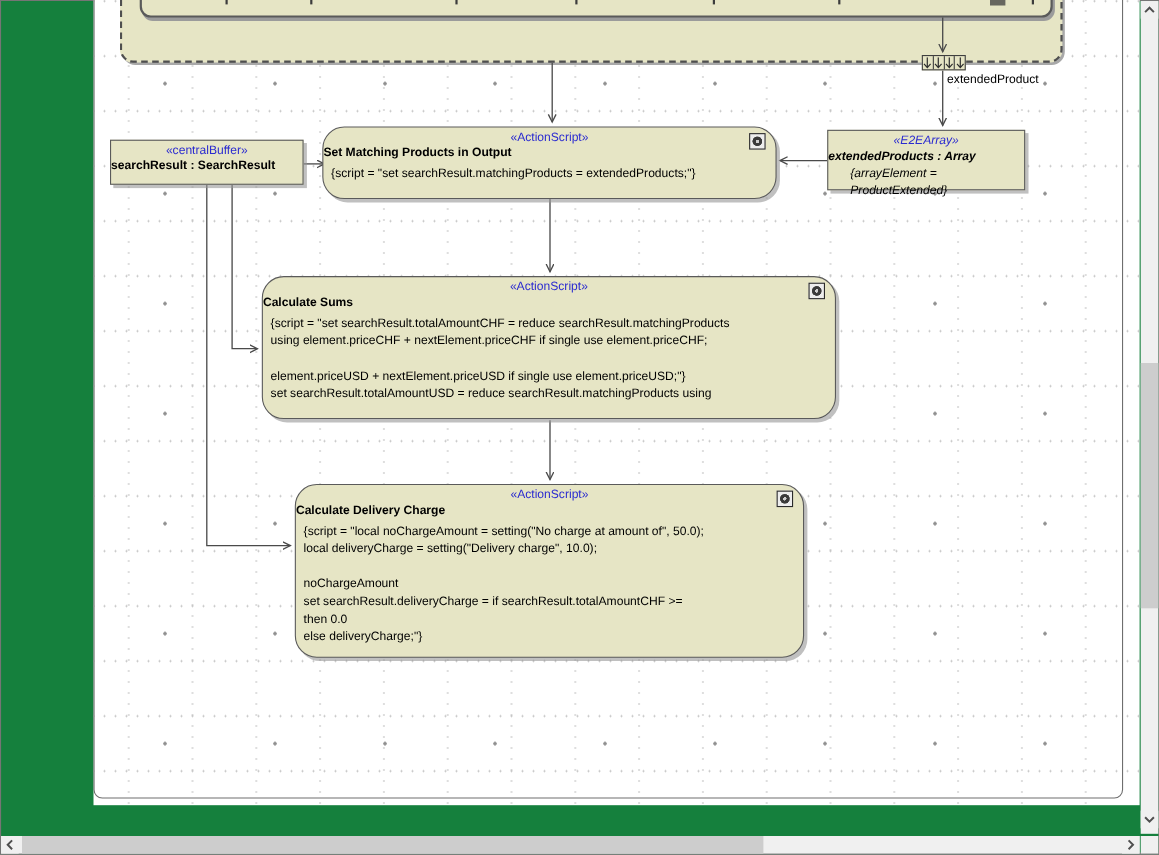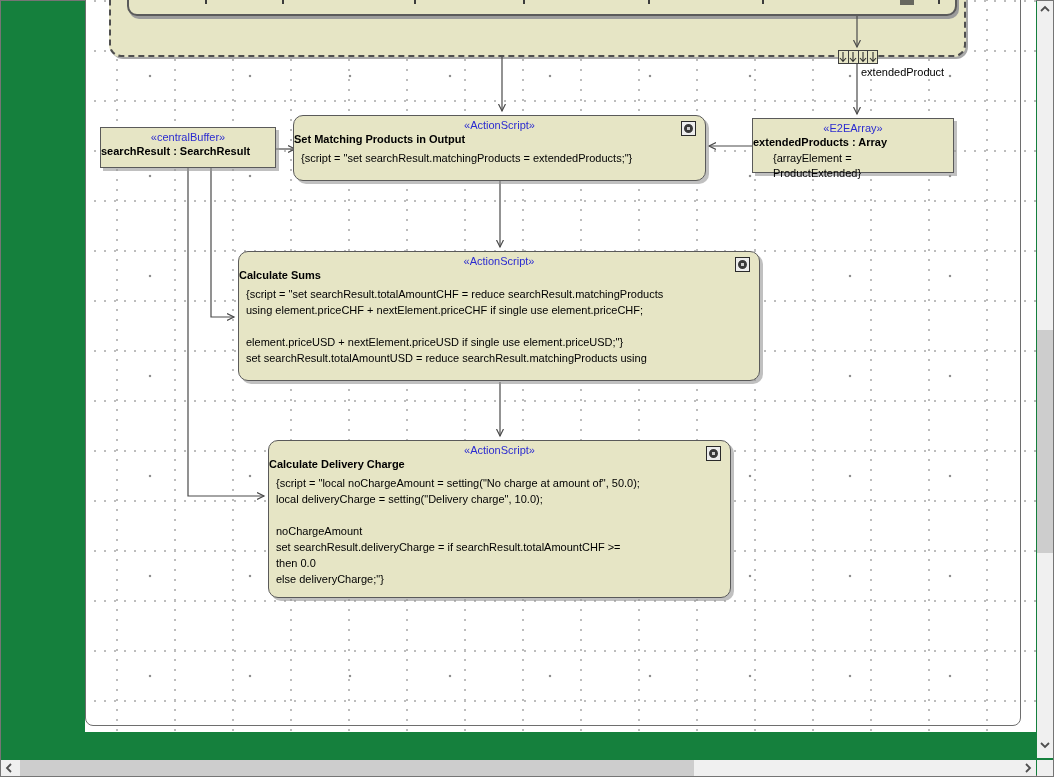--- a/index.html
+++ b/index.html
@@ -40,21 +40,21 @@
     background:#e6e5c5; border:2px solid #5a5a5a; border-radius:10px;
     box-shadow: 2px 3px 0 #9b9b9b;
   }
   .clip-mark { position:absolute; top:0; height:4px; width:2px; background:#3c3c3c; }
 
   .node {
     position:absolute; background:#e6e5c5; border:1px solid #5a5a5a;
     box-shadow: 3px 3px 0 rgba(150,150,150,0.6);
     font-size:11px; color:#000;
   }
-  .node.rounded { border-radius:10px; }
+  .node.rounded { border-radius:20px; }
   .stereo { color:#2b2bd0; text-align:center; line-height:14px; padding-top:2px; }
   .nname  { font-weight:bold; text-align:left; line-height:15px; }
   .nconstraint { text-align:left; padding:1px 20px; line-height:15px; }
   .script { padding:3px 7px 0 7px; }
   .script-line { line-height:16px; min-height:16px; white-space:pre; }
 
   .behavior-icon {
     position:absolute; top:5px; right:9px; width:15px; height:15px;
     border:1px solid #2a2a2a; background:#ededed;
   }
@@ -165,21 +165,21 @@
 
   <div class="node rounded" style="left:293px; top:115px; width:413px; height:66px;">
     <span class="behavior-icon"></span>
     <div class="stereo">«ActionScript»</div>
     <div class="nname">Set Matching Products in Output</div>
     <div class="script">
       <div class="script-line">{script = "set searchResult.matchingProducts = extendedProducts;"}</div>
     </div>
   </div>
 
-  <div class="node" style="left:752px; top:118px; width:202px; height:55px;">
+  <div class="node" style="left:752px; top:118px; width:180px; height:55px;font-style:italic;">
     <div class="stereo">«E2EArray»</div>
     <div class="nname">extendedProducts : Array</div>
     <div class="nconstraint">{arrayElement = ProductExtended}</div>
   </div>
 
   <div class="node rounded" style="left:238px; top:251px; width:522px; height:130px;">
     <span class="behavior-icon"></span>
     <div class="stereo">«ActionScript»</div>
     <div class="nname">Calculate Sums</div>
     <div class="script">

